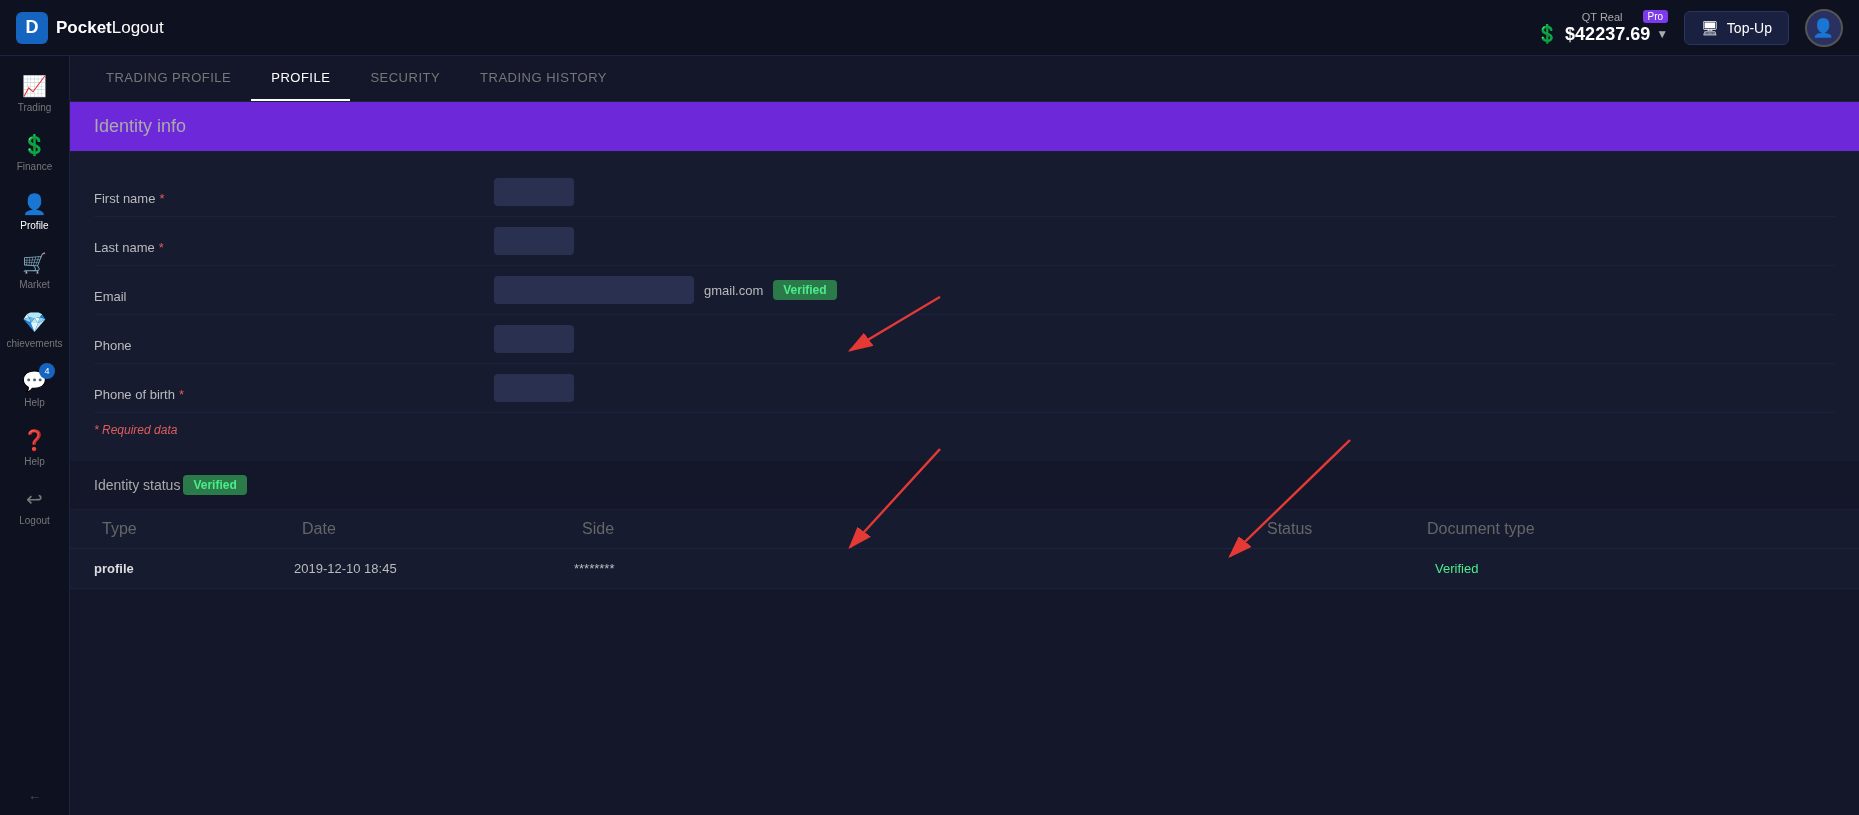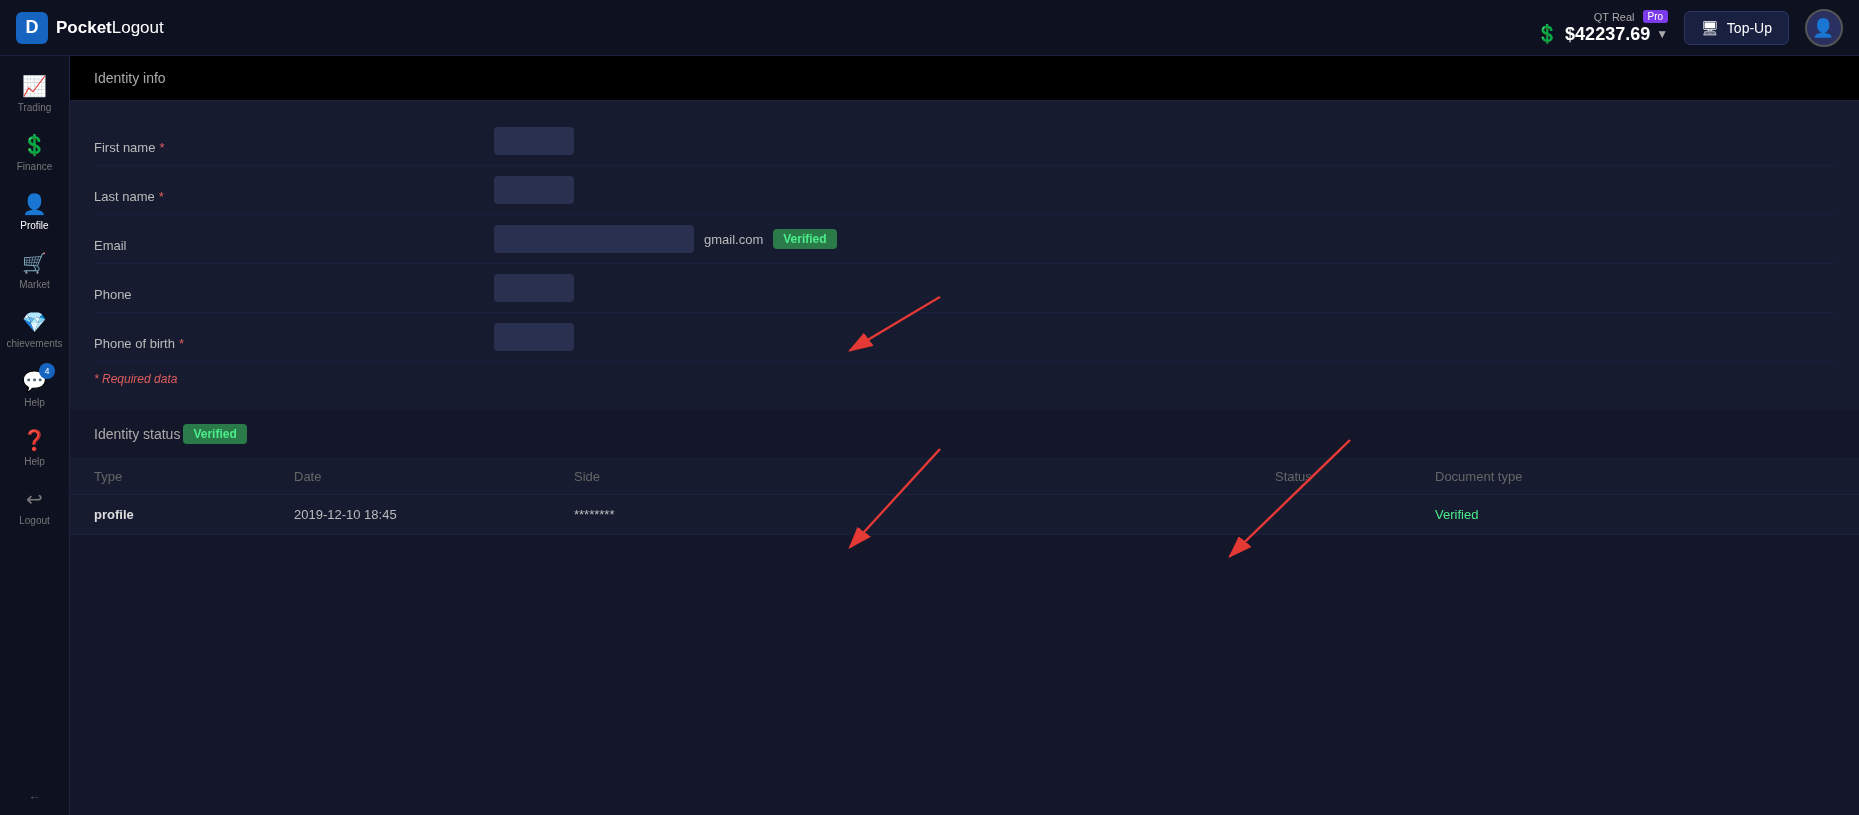--- a/index.html
+++ b/index.html
@@ -38,21 +38,21 @@
     .logo-text span { color: #fff; font-weight: 300; }
 
     .topnav-right {
       display: flex; align-items: center; gap: 16px;
     }
     .qt-real {
       display: flex; flex-direction: column; align-items: flex-end;
     }
     .qt-label {
       font-size: 11px; color: #aaa;
-      display: flex; gap: 8px; align-items: center;
+      display: flex; gap: 20px; align-items: center;
     }
     .pro-badge {
       background: #7c3aed;
       color: #fff;
       font-size: 10px;
       padding: 1px 5px;
       border-radius: 3px;
     }
     .balance {
       font-size: 18px; font-weight: 700; color: #fff;
@@ -160,23 +160,23 @@
     .tab.active {
       color: #fff;
       border-bottom: 2px solid #fff;
     }
 
     
     .content { padding: 0 0 40px; }
 
     .section-header {
       padding: 14px 24px;
-      font-size: 14px;
+      font-size: 18px;
       color: #aaa;
-      background: #000000;
+      background: #6d28d9;
       border-bottom: 1px solid #1a1f38;
     }
 
     .form-section {
       background: #161b30;
       padding: 16px 24px 24px;
     }
 
     .form-row {
       display: flex;
@@ -242,24 +242,24 @@
     }
 
     
     .doc-table {
       background: #161b30;
       width: 100%;
     }
     .table-header {
       display: grid;
       grid-template-columns: 200px 280px 1fr 160px 200px 200px;
-      padding: 10px 24px;
+      padding: 10px 32px;
       border-bottom: 1px solid #1e2340;
       color: #666;
-      font-size: 13px;
+      font-size: 16px;
     }
     .table-row {
       display: grid;
       grid-template-columns: 200px 280px 1fr 160px 200px 200px;
       padding: 12px 24px;
       border-bottom: 1px solid #1a2040;
       font-size: 13px;
       color: #bbb;
     }
     .table-cell-type { font-weight: 600; color: #ddd; }
@@ -347,20 +347,34 @@
     </div>
     <div class="sidebar-spacer"></div>
     <div class="sidebar-back">
       <span>←</span>
     </div>
   </div>
 
   <div class="main">
     <div class="main-wrapper" style="position:relative;">
 
+      <div class="tabs">
+        <div class="tab">
+          <span>TRADING PROFILE</span>
+        </div>
+        <div class="tab active">
+          <span>PROFILE</span>
+        </div>
+        <div class="tab">
+          <span>SECURITY</span>
+        </div>
+        <div class="tab">
+          <span>TRADING HISTORY</span>
+        </div>
+      </div>
 
       <div class="content">
 
         <div class="section-header">
           <span>Identity info</span>
         </div>
 
         <div class="form-section">
 
           <div class="form-row">

